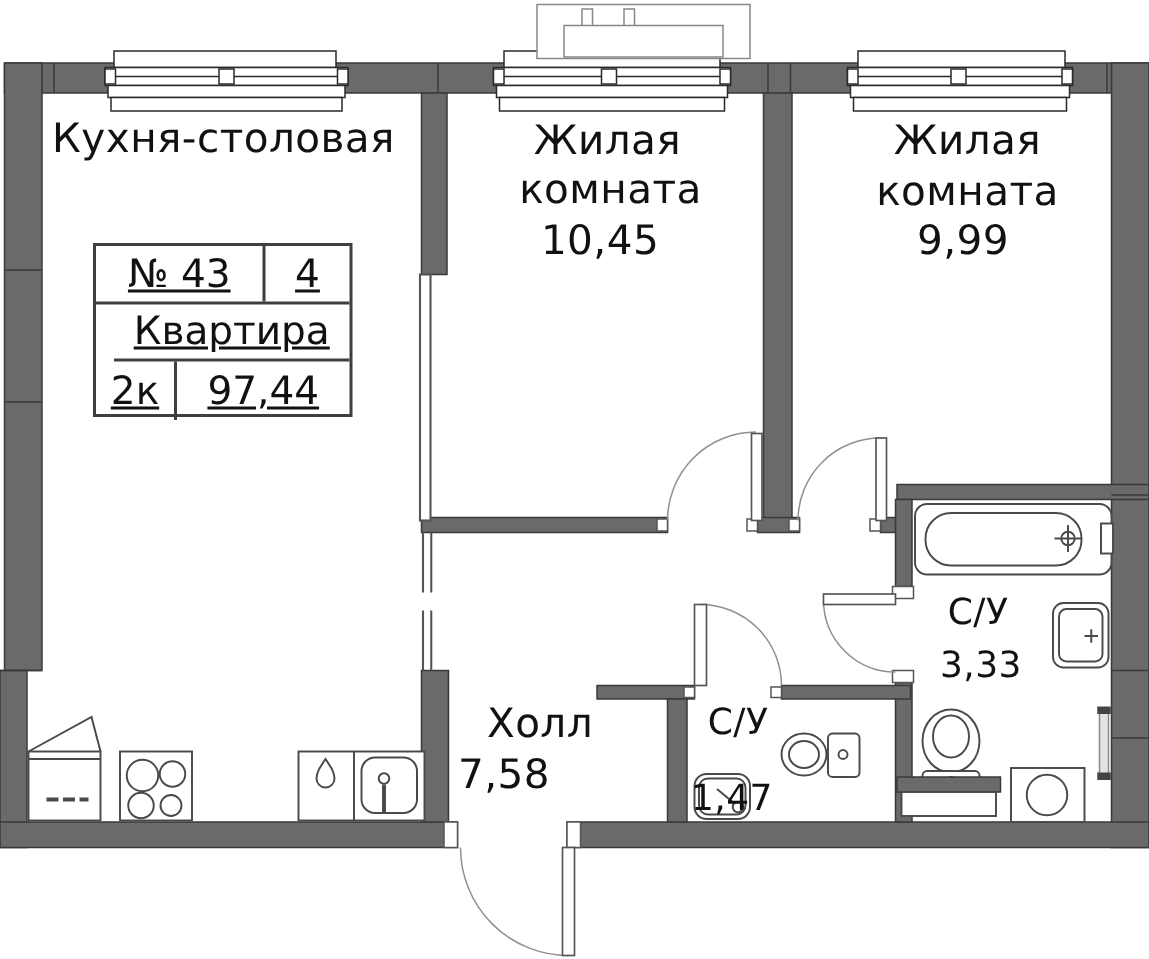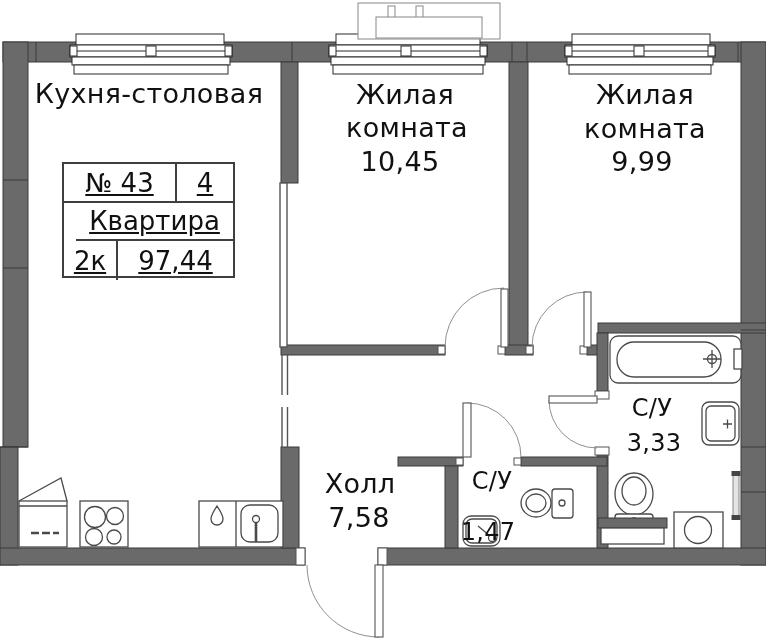--- a/index.html
+++ b/index.html
@@ -216,21 +216,21 @@
 
   <div class="lbl" style="left:405px;top:94px">Жилая</div>
   <div class="lbl" style="left:407px;top:127px">комната</div>
   <div class="lbl" style="left:400px;top:161px">10,45</div>
 
   <div class="lbl" style="left:645px;top:94px">Жилая</div>
   <div class="lbl" style="left:645px;top:128px">комната</div>
   <div class="lbl" style="left:642px;top:161px">9,99</div>
 
   <div class="lbl" style="left:360px;top:483px">Холл</div>
-  <div class="lbl" style="left:359px;top:517px">7,58</div>
+  <div class="lbl" style="left:336px;top:517px">7,58</div>
 
   <div class="lbl small" style="left:492px;top:481px">С/У</div>
   <div class="lbl small" style="left:488px;top:532px">1,47</div>
 
   <div class="lbl small" style="left:652px;top:408px">С/У</div>
   <div class="lbl small" style="left:654px;top:443px">3,33</div>
 
   <div id="info-table">
     <div class="row r1">
       <div class="cell">№ 43</div>

